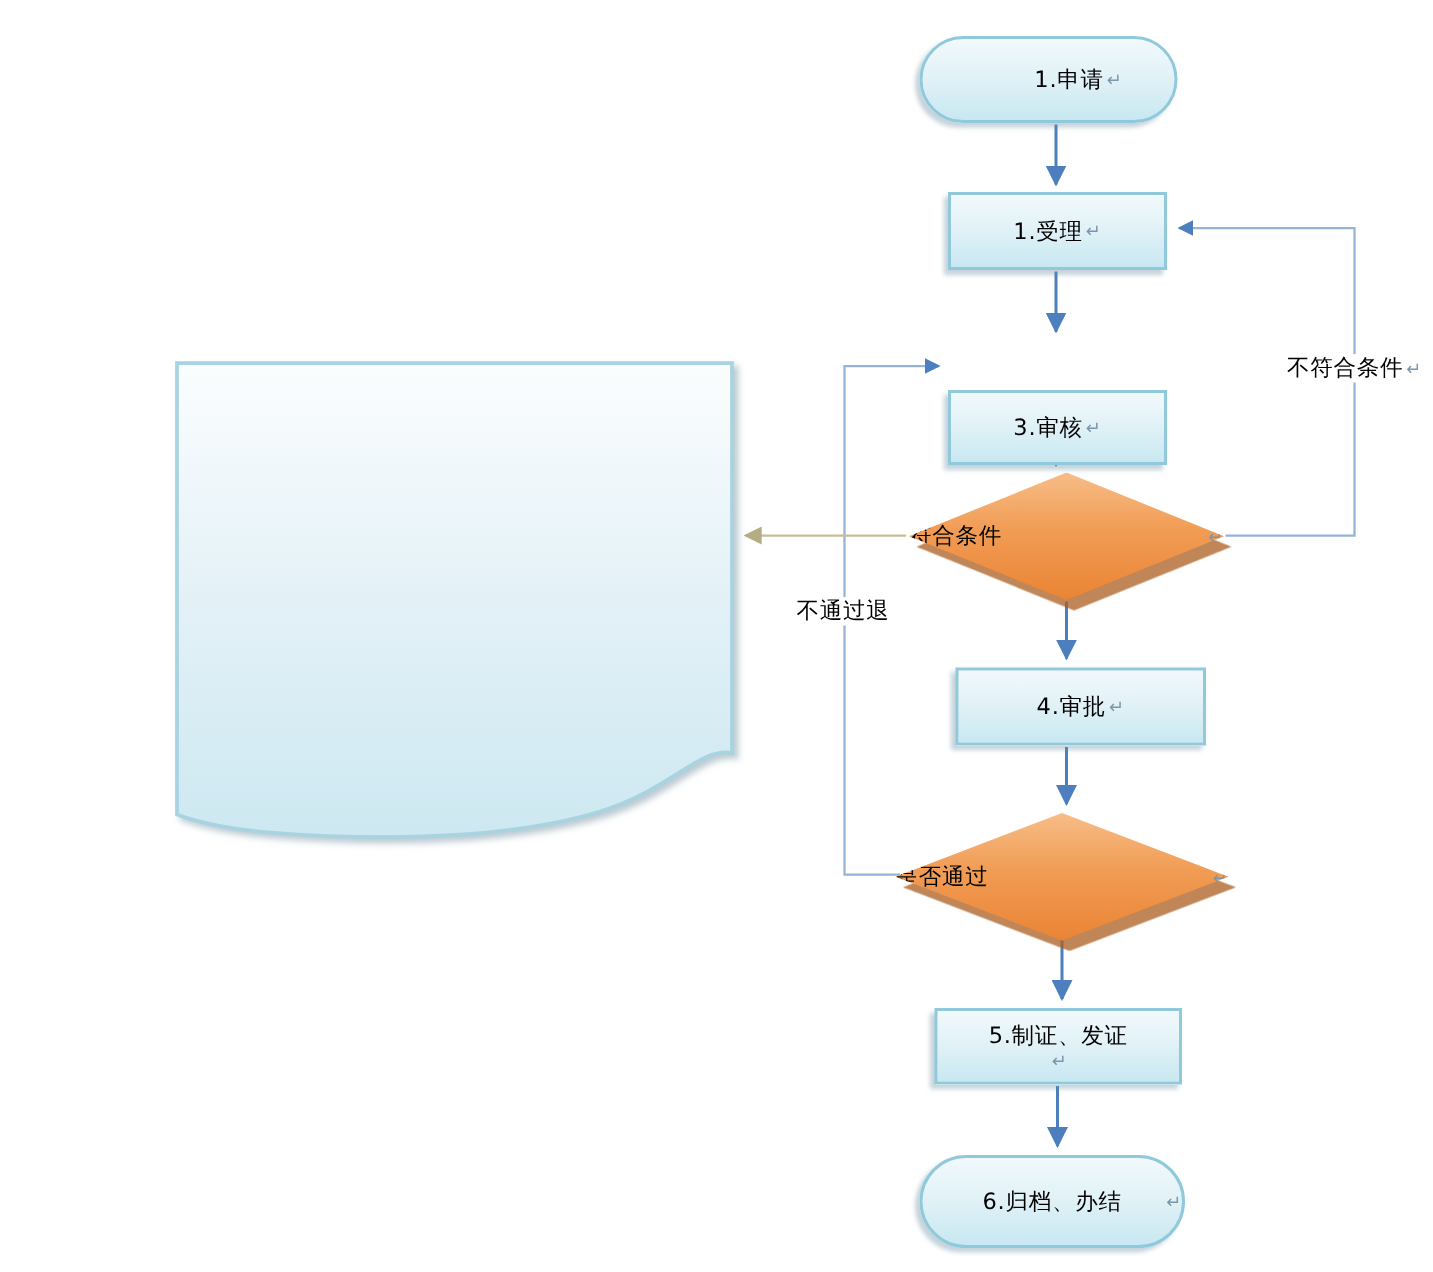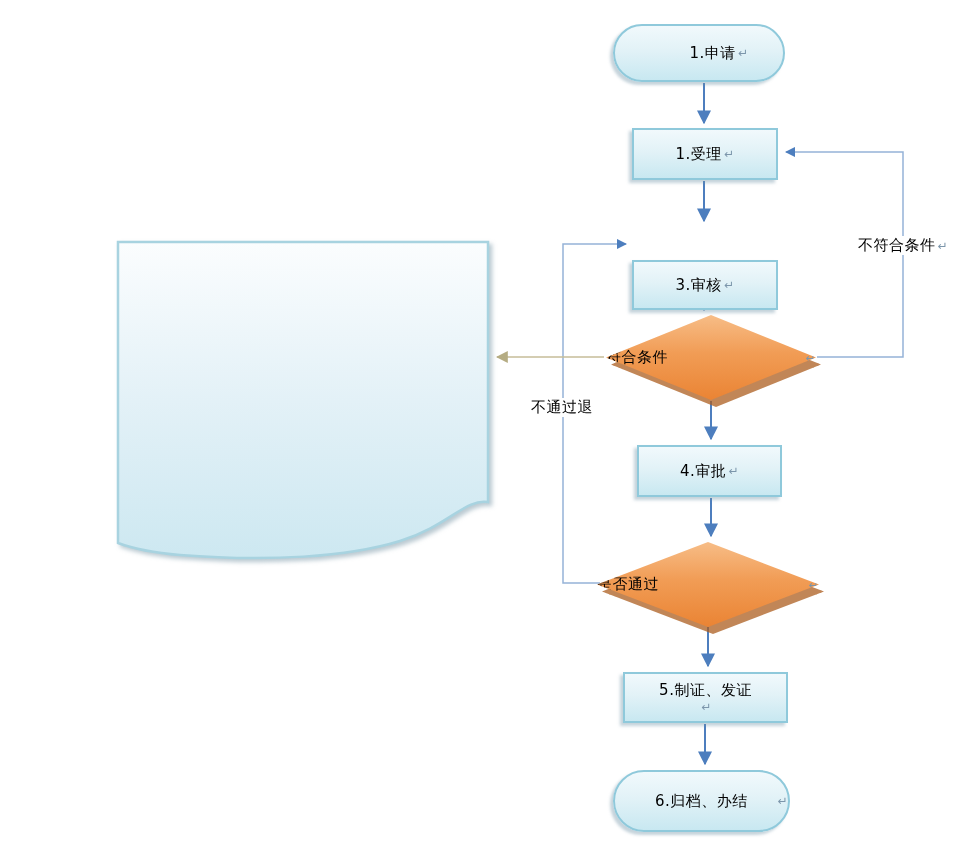--- a/index.html
+++ b/index.html
@@ -15,21 +15,21 @@
   .rect,.pill{
     background:linear-gradient(to bottom,#f1f9fc 0%,#e2f2f7 45%,#c8e8f1 100%);
     border:2px solid #8fc9db;
     box-shadow:-3px 3px 3px rgba(110,146,164,0.40);
     box-sizing:border-box;}
   .pill{border-radius:30px;padding-left:40px;}
 
   .pill-apply  {left:613px;top:24px; width:172px;height:58px;}
   .rect-accept {left:632px;top:128px;width:146px;height:52px;}
   .rect-review {left:632px;top:226px;width:146px;height:50px;margin-top:34px;}
-  .rect-approve{left:637px;top:445px;width:145px;height:52px;}
+  .rect-approve{left:637px;top:445px;width:167px;height:52px;}
   .rect-issue  {left:623px;top:672px;width:165px;height:51px;flex-direction:column;}
   .pill-archive{left:613px;top:770px;width:177px;height:62px;border-radius:32px;justify-content:space-between;}
 
   .diamond-wrap{position:absolute;z-index:2;filter:drop-shadow(5px 7px 0 rgba(172,94,31,0.75));}
   .dw-meets {left:606px;top:315px;width:210px;height:85px;}
   .dw-passed{left:597px;top:542px;width:222px;height:85px;}
   .diamond{width:100%;height:100%;display:flex;align-items:center;justify-content:space-between;
     font-size:15px;color:#000;letter-spacing:0.5px;
     background:linear-gradient(to bottom,#f7bd87 0%,#f19c55 45%,#ea8434 100%);
     clip-path:polygon(50% 0%,100% 50%,50% 100%,0% 50%);}

